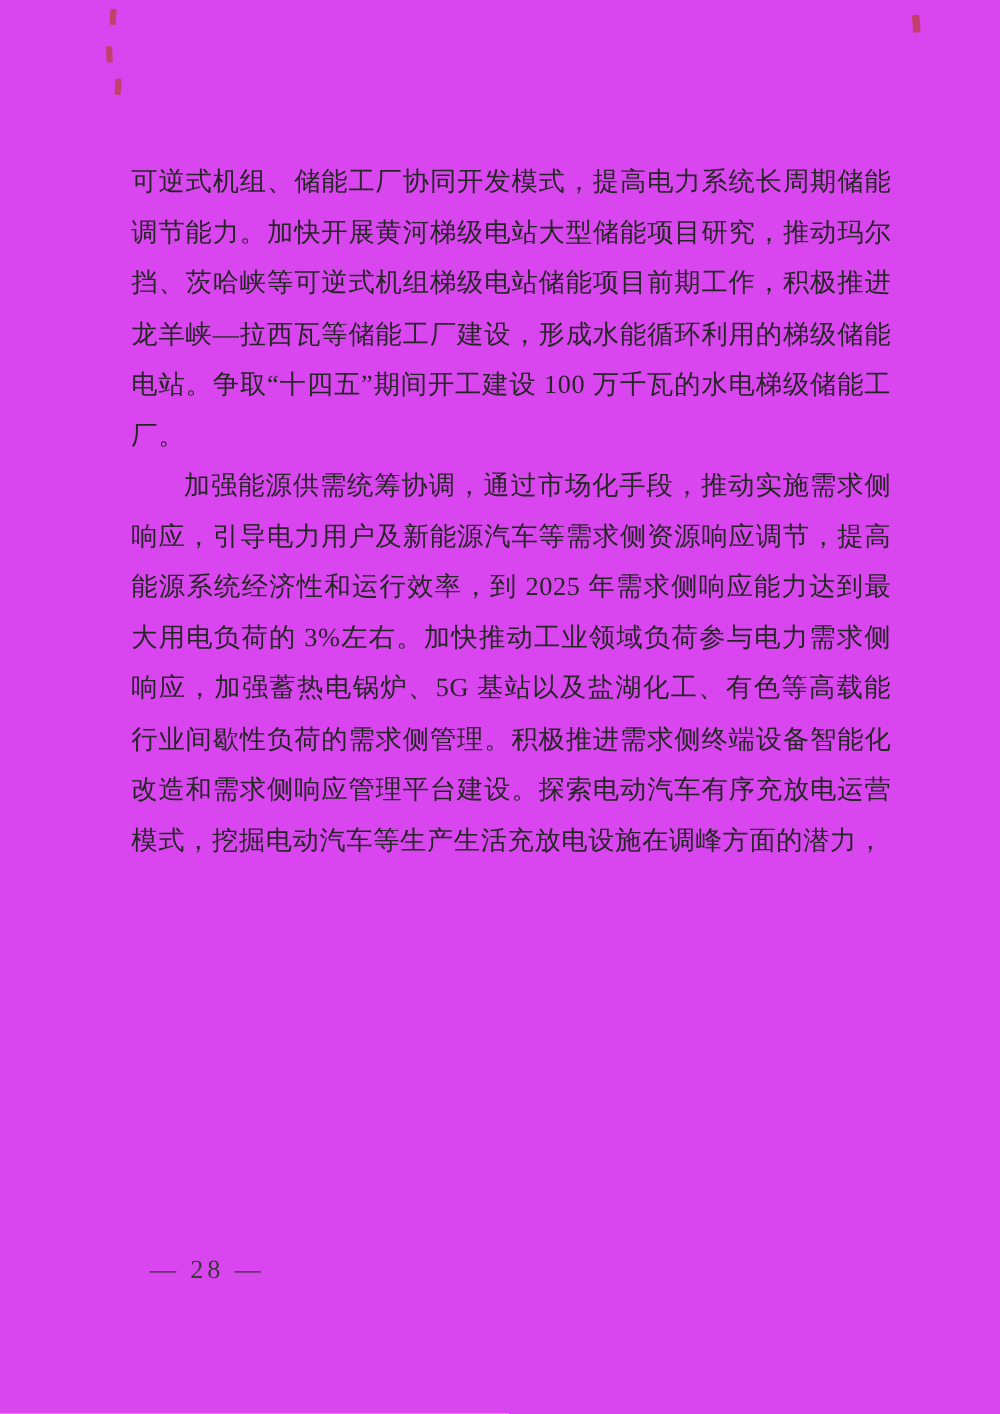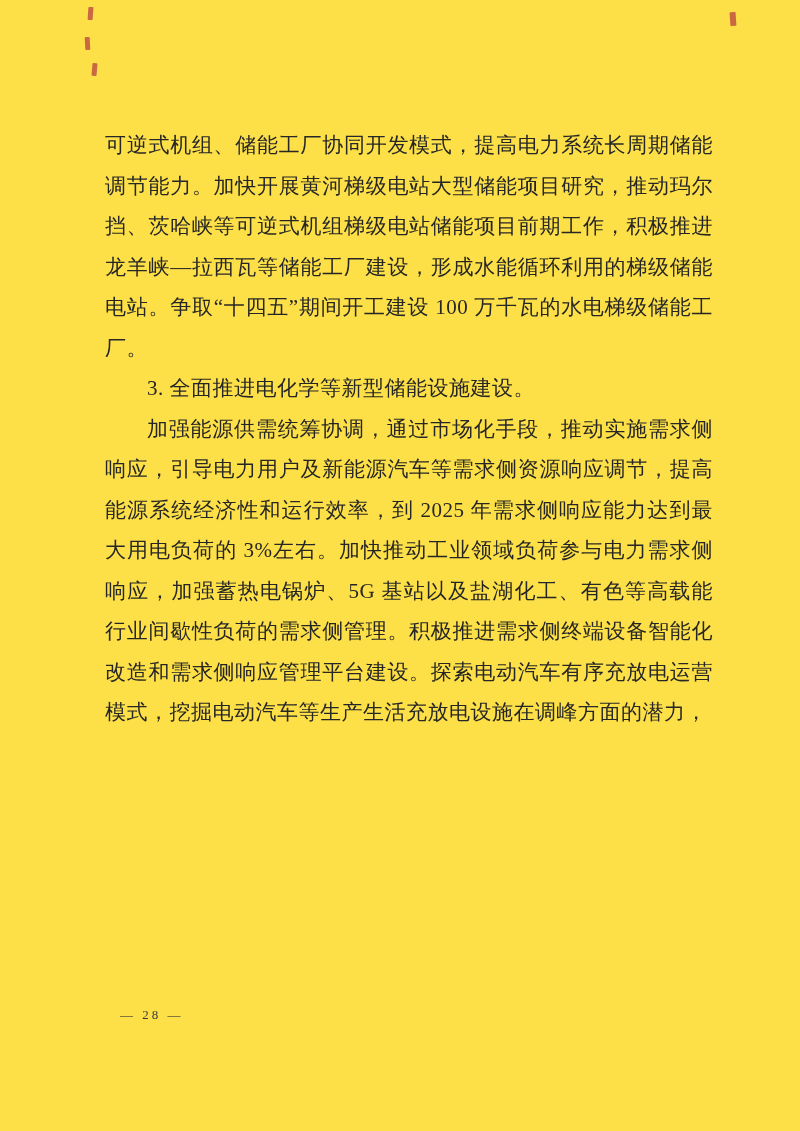--- a/index.html
+++ b/index.html
@@ -10,21 +10,21 @@
     width: 800px;
     height: 1131px;
     position: relative;
     background: #ffffff;
     overflow: hidden;
     font-family: "Liberation Serif", "DejaVu Serif", serif;
   }
   .page {
     position: absolute;
     inset: 0;
-    background: #fde047;
+    background: #d946ef;
   }
   .content {
     position: absolute;
     left: 105px;
     top: 125px;
     width: 608px;
     color: #262626;
     font-size: 21px;
     line-height: 40.5px;
     text-align: justify;
@@ -34,21 +34,21 @@
     margin: 0;
     padding: 0;
   }
   .content p.indent {
     text-indent: 42px;
   }
   .footer {
     position: absolute;
     left: 120px;
     top: 1000px;
-    font-size: 13px;
+    font-size: 21px;
     line-height: 30px;
     color: #3a3a3a;
     letter-spacing: 3px;
   }
   .red-mark {
     position: absolute;
     background: #b84040;
     opacity: 0.75;
     border-radius: 1px;
   }
@@ -62,18 +62,17 @@
 
 <div class="page">
 
   <span class="red-mark m1"></span>
   <span class="red-mark m2"></span>
   <span class="red-mark m3"></span>
   <span class="red-mark m4"></span>
 
   <div class="content">
     <p>可逆式机组、储能工厂协同开发模式，提高电力系统长周期储能调节能力。加快开展黄河梯级电站大型储能项目研究，推动玛尔挡、茨哈峡等可逆式机组梯级电站储能项目前期工作，积极推进龙羊峡—拉西瓦等储能工厂建设，形成水能循环利用的梯级储能电站。争取“十四五”期间开工建设 100 万千瓦的水电梯级储能工厂。</p>
-    <p class="indent">3. 全面推进电化学等新型储能设施建设。</p>
     <p class="indent">加强能源供需统筹协调，通过市场化手段，推动实施需求侧响应，引导电力用户及新能源汽车等需求侧资源响应调节，提高能源系统经济性和运行效率，到 2025 年需求侧响应能力达到最大用电负荷的 3%左右。加快推动工业领域负荷参与电力需求侧响应，加强蓄热电锅炉、5G 基站以及盐湖化工、有色等高载能行业间歇性负荷的需求侧管理。积极推进需求侧终端设备智能化改造和需求侧响应管理平台建设。探索电动汽车有序充放电运营模式，挖掘电动汽车等生产生活充放电设施在调峰方面的潜力，</p>
   </div>
 
   <div class="footer">— 28 —</div>
 </div>
 
 </body></html>

